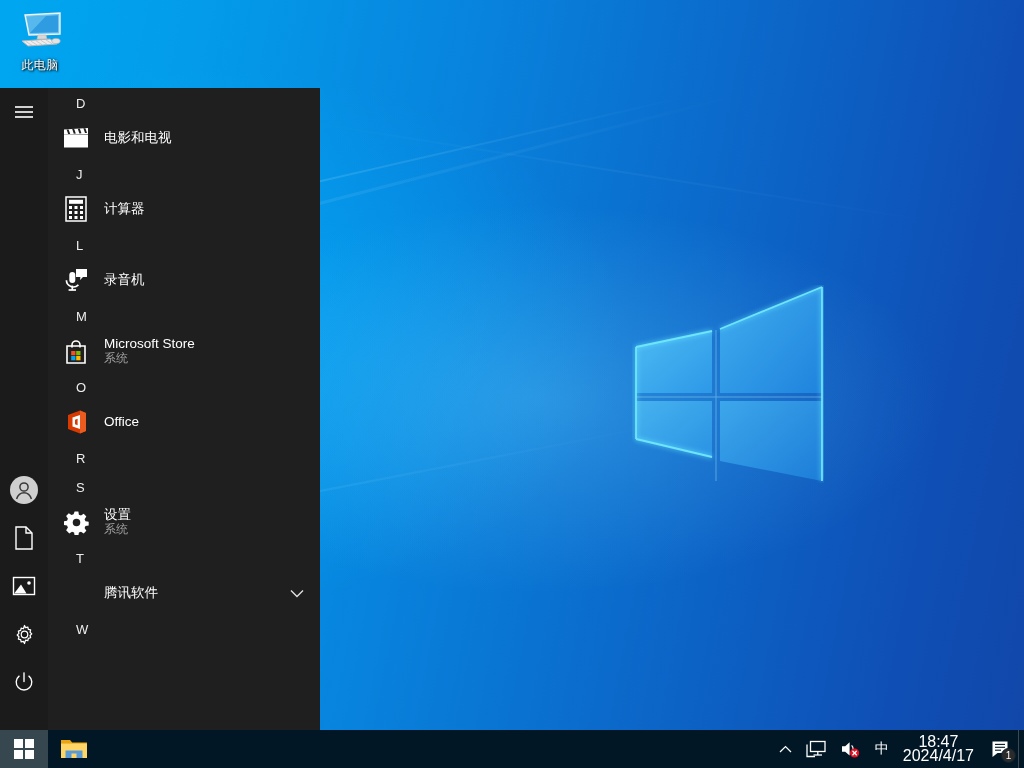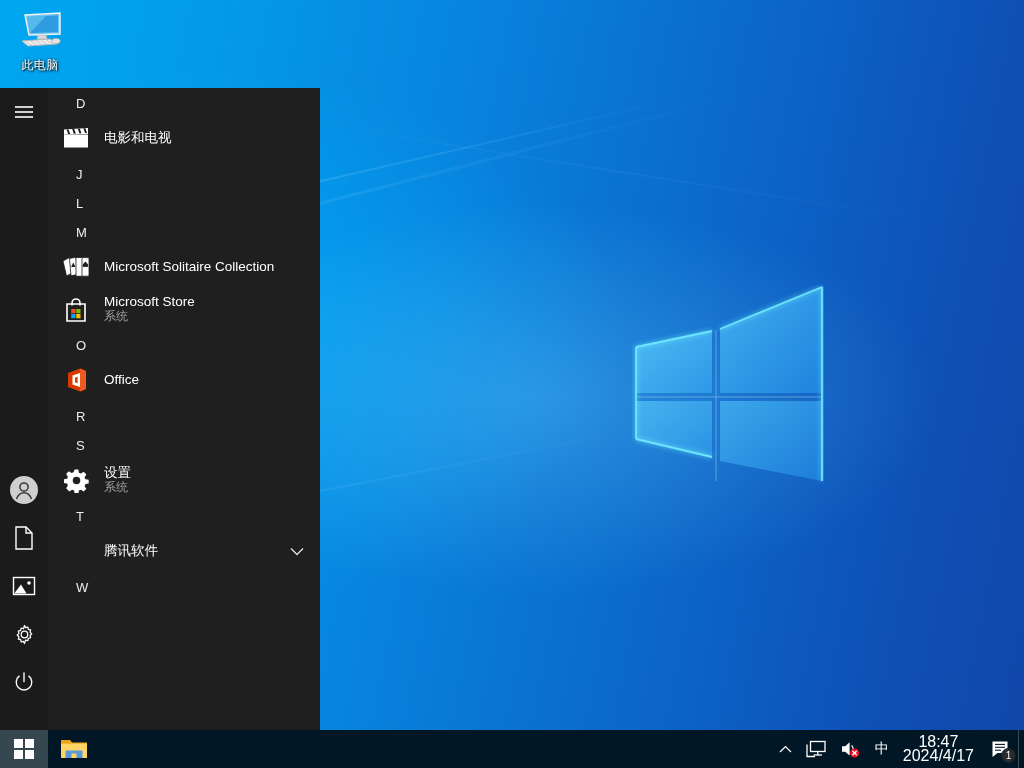--- a/index.html
+++ b/index.html
@@ -209,43 +209,62 @@
           </g>
         </svg>
       </span>
       <span class="txt">
           <span class="name">电影和电视</span>
         </span>
     </div>
 
     <div class="letter">J</div>
 
+    <div class="app">
+      <span class="ico">
+        <svg width="22" height="26" viewBox="0 0 22 26">
+          <rect x="1" y="1" width="20" height="24" fill="none" stroke="#fff" stroke-width="1.5"></rect>
+          <rect x="4" y="3.8" width="14" height="4" fill="#fff"></rect>
+          <g fill="#fff">
+            <rect x="4" y="10" width="3" height="3"></rect>
+              <rect x="9.5" y="10" width="3" height="3"></rect>
+              <rect x="15" y="10" width="3" height="3"></rect>
+            <rect x="4" y="15" width="3" height="3"></rect>
+              <rect x="9.5" y="15" width="3" height="3"></rect>
+              <rect x="15" y="15" width="3" height="3"></rect>
+            <rect x="4" y="20" width="3" height="3"></rect>
+              <rect x="9.5" y="20" width="3" height="3"></rect>
+              <rect x="15" y="20" width="3" height="3"></rect>
+          </g>
+        </svg>
+      </span>
+      <span class="txt">
+          <span class="name">计算器</span>
+        </span>
+    </div>
 
     <div class="letter">L</div>
 
+    <div class="app">
+      <span class="ico">
+        <svg width="26" height="26" viewBox="0 0 26 26">
+          <path d="M13 2h11v8h-4l-3 3 .4-3H13z" fill="#fff"></path>
+          <rect x="6.3" y="5" width="6" height="11" rx="3" fill="#fff"></rect>
+          <path d="M3.4 13.2a7 7 0 0 0 12 4.6" fill="none" stroke="#fff" stroke-width="1.7"></path>
+          <line x1="9.3" y1="18.6" x2="9.3" y2="23" stroke="#fff" stroke-width="1.7"></line>
+          <line x1="5.6" y1="23" x2="13" y2="23" stroke="#fff" stroke-width="1.7"></line>
+        </svg>
+      </span>
+      <span class="txt">
+          <span class="name">录音机</span>
+        </span>
+    </div>
 
     <div class="letter">M</div>
 
-    <div class="app">
-      <span class="ico">
-        <svg width="28" height="22" viewBox="0 0 28 22">
-          <g stroke="#1f1f1f" stroke-width=".8">
-            <polygon points="1,5 7.5,1.5 11,16.5 4.5,20" fill="#fff"></polygon>
-            <polygon points="7.5,2.5 14,1.2 15.5,18.5 9,19.8" fill="#fff"></polygon>
-            <rect x="14" y="1.6" width="7.5" height="18.6" fill="#fff"></rect>
-            <rect x="20" y="1.6" width="7" height="18.6" rx="1" fill="#fff"></rect>
-          </g>
-          <path d="M23.4 5.4c1.6 1.7 2.8 2.7 2.8 4.1 0 1-.8 1.6-1.6 1.6-.5 0-1-.3-1.2-.6-.2.3-.7.6-1.2.6-.8 0-1.6-.6-1.6-1.6 0-1.4 1.2-2.4 2.8-4.1z" fill="#1f1f1f"></path>
-          <path d="M11.3 6.5l2.2 4.4h-4.4z" fill="#1f1f1f"></path>
-        </svg>
-      </span>
-      <span class="txt">
-          <span class="name">Microsoft Solitaire Collection</span>
-        </span>
-    </div>
 
     <div class="app">
       <span class="ico">
         <svg width="26" height="27" viewBox="0 0 26 27">
           <path d="M4 8h18v17H4z" fill="none" stroke="#fff" stroke-width="1.6"></path>
           <path d="M9 9.5V7a4 4 0 0 1 8 0v2.5" fill="none" stroke="#fff" stroke-width="1.6"></path>
           <g>
             <rect x="8.2" y="13" width="4.3" height="4.3" fill="#F25022"></rect>
             <rect x="13.2" y="13" width="4.3" height="4.3" fill="#7FBA00"></rect>
             <rect x="8.2" y="18" width="4.3" height="4.3" fill="#00A4EF"></rect>

